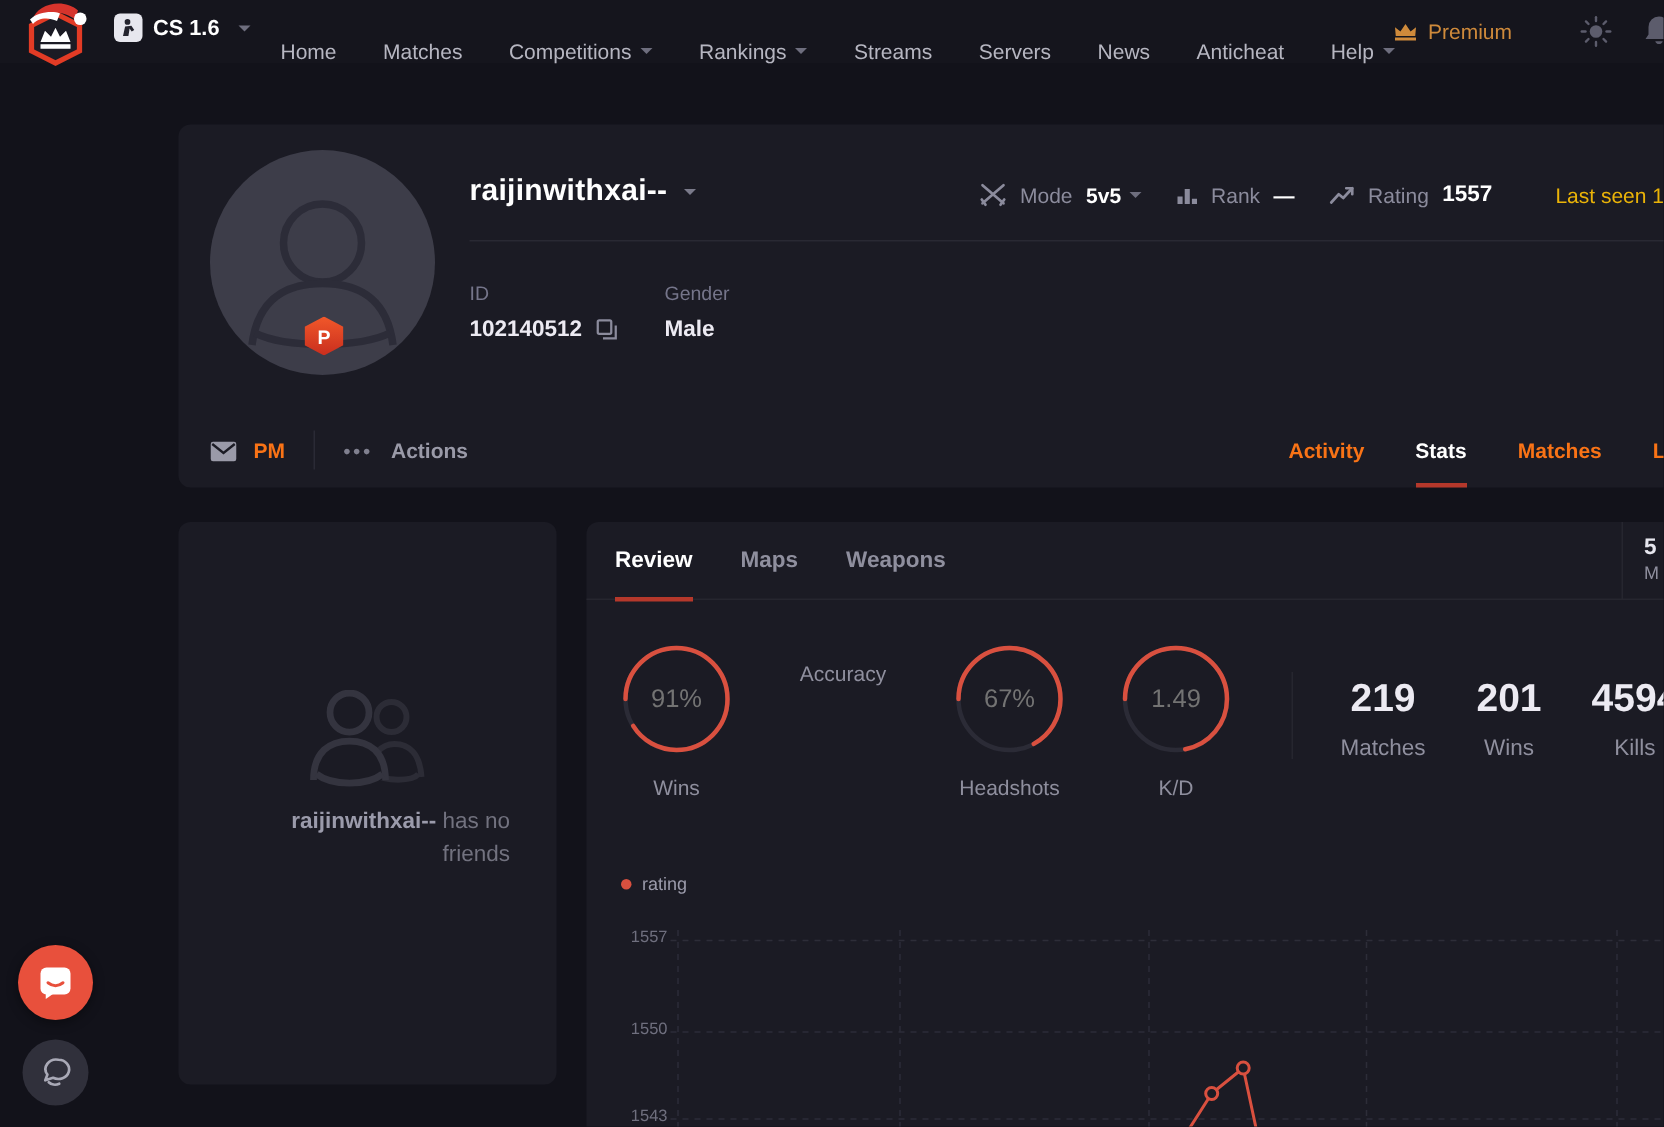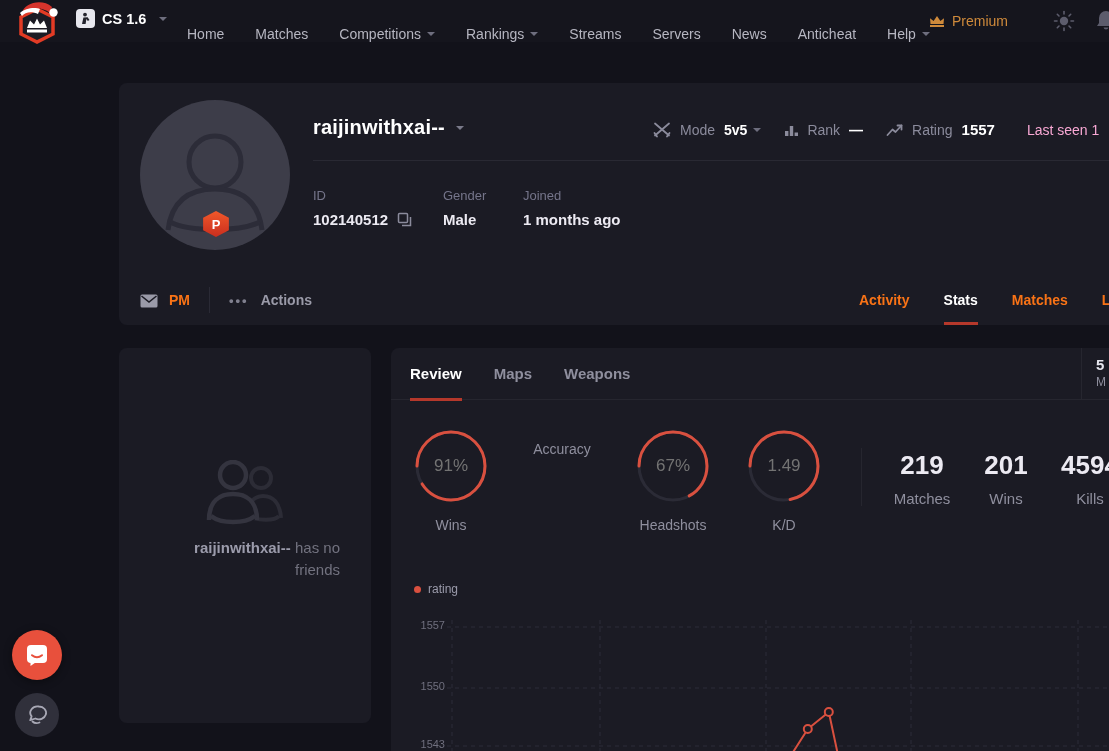--- a/index.html
+++ b/index.html
@@ -34,21 +34,21 @@
     color:#fff; font-size:13px; font-weight:700; }
   .name-row { position:absolute; left:194px; top:33px; display:flex; align-items:center; }
   .player-name { font-size:20px; font-weight:700; color:#ffffff; letter-spacing:.2px; }
   .name-caret { margin-left:11px; border-top-color:#7a7a8a; }
   
   .meta-row { position:absolute; left:534px; top:38px; display:flex; align-items:center; font-size:14px; color:#8b8b9c; white-space:nowrap; }
   .meta-row .icon { margin-right:8px; display:flex; }
   .meta-label { margin-right:9px; }
   .meta-value { color:#ffffff; font-weight:700; }
   .meta-gap { width:23px; }
-  .last-seen { margin-left:32px; color:#f9a8d4; }
+  .last-seen { margin-left:42px; color:#eab308; }
   .hdr-divider { position:absolute; left:194px; right:0; top:77px; height:1px; background:#292933; }
   
   .info-row { position:absolute; left:194px; top:105px; display:flex; }
   .info-col { margin-right:0; }
   .info-label { font-size:13px; color:#75758a; margin-bottom:8px; }
   .info-value { font-size:15px; font-weight:700; color:#eceaf2; display:flex; align-items:center; gap:9px; }
   .w-id{width:130px}.w-gender{width:80px}.w-age{width:88px}
   
   .hdr-bottom { position:absolute; left:0; bottom:0; width:100%; height:50px; }
   .pm-actions { position:absolute; left:21px; top:0; height:50px; display:flex; align-items:center; }
@@ -248,26 +248,20 @@
             <path d="M5 13.5 h8.5 V5" fill="none" stroke="#8b8b9c" stroke-width="1.5"></path>
           </svg>
       </div>
     </div>
     <div class="info-col w-gender">
       <div class="info-label">Gender</div>
       <div class="info-value">
           <span>Male</span>
         </div>
     </div>
-    <div class="info-col">
-      <div class="info-label">Joined</div>
-      <div class="info-value">
-          <span>1 months ago</span>
-        </div>
-    </div>
   </div>
 
   <div class="hdr-bottom">
     <div class="pm-actions">
       <div class="pm-btn">
         <svg width="18" height="14" viewBox="0 0 18 14">
             <rect x="0.5" y="0.5" width="17" height="13" rx="1.5" fill="#9a9aa8"></rect>
             <path d="M1.5 2 L9 8 L16.5 2" fill="none" stroke="#1b1b24" stroke-width="1.6"></path>
           </svg>
         <span>PM</span>

